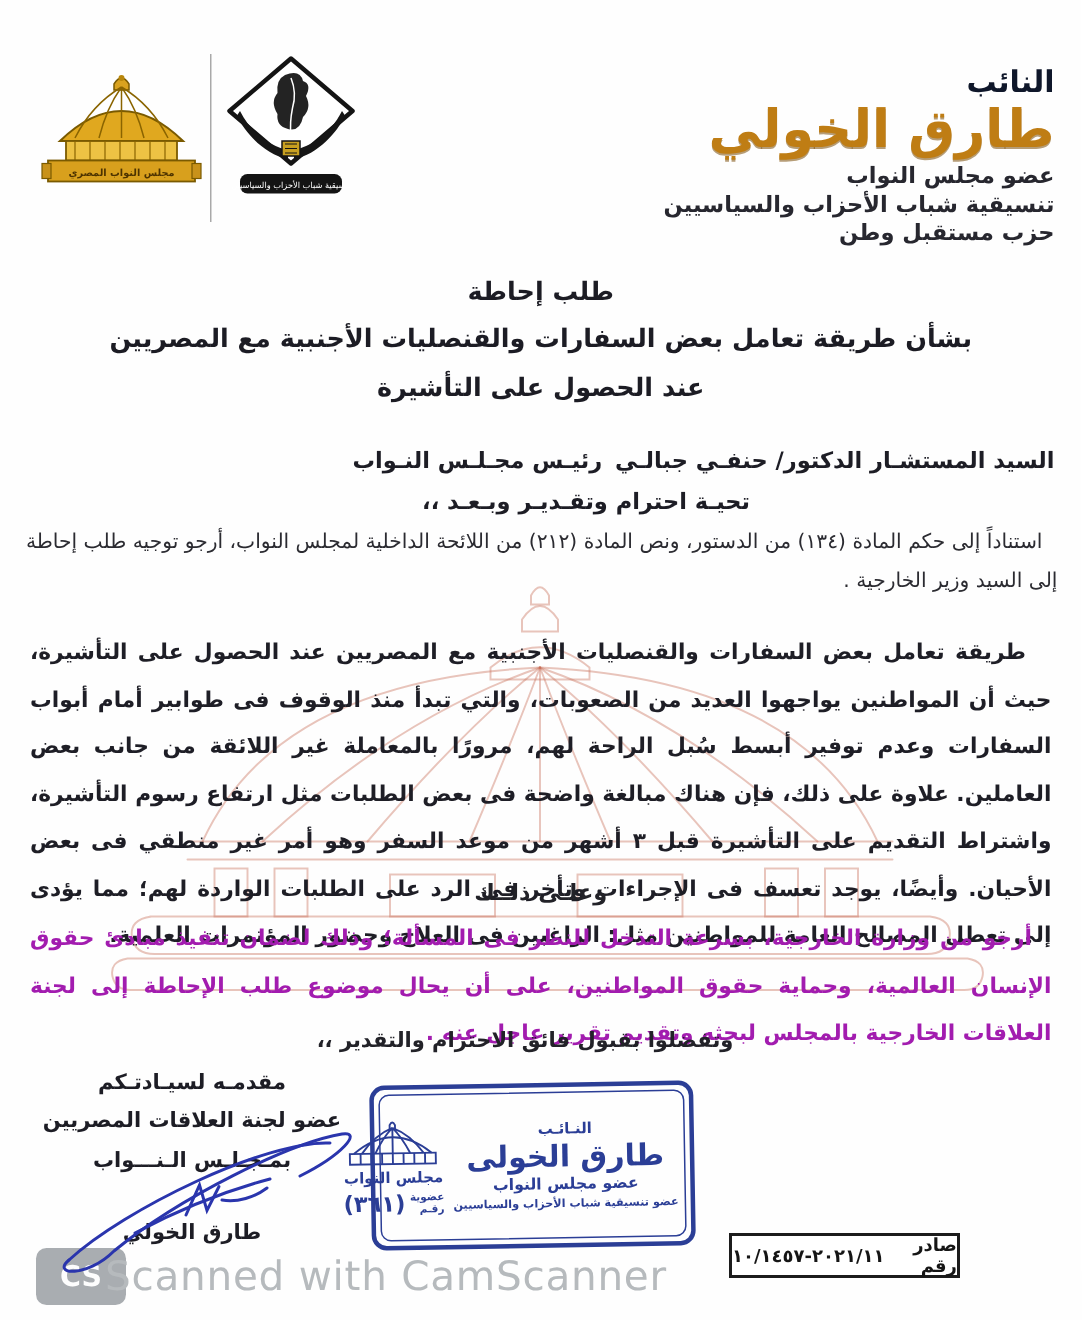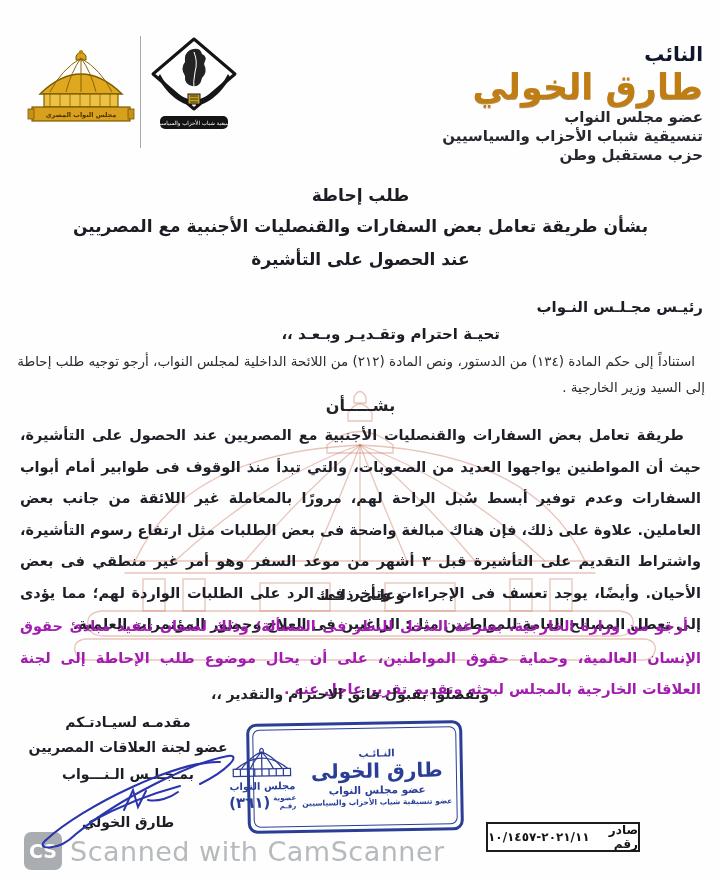--- a/index.html
+++ b/index.html
@@ -55,21 +55,21 @@
   .stamp-council{font-size:10px;font-weight:700;margin-top:1px;}
   .stamp-mem{display:flex;align-items:center;gap:3px;margin-top:2px;}
   .stamp-mem-words{display:flex;flex-direction:column;font-size:7px;font-weight:700;line-height:1.2;}
   .stamp-mem-num{font-size:15px;font-weight:700;}
   
   .issued{left:486px;top:822px;width:154px;height:30px;border:2px solid #1c1c1c;box-sizing:border-box;
           display:flex;align-items:center;justify-content:center;gap:5px;font-size:12px;font-weight:700;
           color:#151515;z-index:1;background:#fff;}
   .issued .num{direction:ltr;unicode-bidi:isolate;}
   
-  .cs-badge{left:24px;top:832px;width:38px;height:38px;background:#a9adb1;border-radius:7px;color:#fdfdfd;
+  .cs-badge{left:24px;top:832px;width:60px;height:38px;background:#a9adb1;border-radius:7px;color:#fdfdfd;
             display:flex;align-items:center;justify-content:center;font-weight:700;font-size:19px;
             direction:ltr;z-index:1;}
   .cs-text{left:70px;top:836px;font-size:27px;color:#b6babd;direction:ltr;font-weight:400;
            letter-spacing:.5px;z-index:1;}
   .watermark{left:55px;top:383px;width:610px;height:285px;z-index:0;}
 </style>
 </head>
 <body>
 
 <div class="page">
@@ -134,27 +134,27 @@
     <div class="mp-sub">حزب مستقبل وطن</div>
   </div>
 
   <div class="abs subject">
     <div class="t1">طلب إحاطة</div>
     <div class="t2">بشأن طريقة تعامل بعض السفارات والقنصليات الأجنبية مع المصريين</div>
     <div class="t3">عند الحصول على التأشيرة</div>
   </div>
 
   <div class="abs addressee">
+    <span>السيد المستشـار الدكتور/ حنفـي جبالـي</span>
     <span>رئيـس مجـلـس النـواب</span>
   </div>
   <div class="abs greeting">تحيـة احترام وتقـديـر وبـعـد ،،</div>
 
   <div class="abs intro">استناداً إلى حكم المادة (١٣٤) من الدستور، ونص المادة (٢١٢) من اللائحة الداخلية لمجلس النواب، أرجو توجيه طلب إحاطة إلى السيد وزير الخارجية .</div>
 
-  <div class="abs bashaan">بشـــــأن</div>
 
   <div class="abs bodytext">طريقة تعامل بعض السفارات والقنصليات الأجنبية مع المصريين عند الحصول على التأشيرة، حيث أن المواطنين يواجهوا العديد من الصعوبات، والتي تبدأ منذ الوقوف فى طوابير أمام أبواب السفارات وعدم توفير أبسط سُبل الراحة لهم، مرورًا بالمعاملة غير اللائقة من جانب بعض العاملين. علاوة على ذلك، فإن هناك مبالغة واضحة فى بعض الطلبات مثل ارتفاع رسوم التأشيرة، واشتراط التقديم على التأشيرة قبل ٣ أشهر من موعد السفر وهو أمر غير منطقي فى بعض الأحيان. وأيضًا، يوجد تعسف فى الإجراءات وتأخر فى الرد على الطلبات الواردة لهم؛ مما يؤدى إلى تعطل المصالح العامة للمواطنين مثل: الراغبين فى العلاج وحضور المؤتمرات العلمية.</div>
 
   <div class="abs therefore">وعلـى ذلــك</div>
 
   <div class="abs request">أرجو من وزارة الخارجية، بسرعة التدخل للنظر فى المسألة؛ وذلك لضمان تنفيذ مبادئ حقوق الإنسان العالمية، وحماية حقوق المواطنين، على أن يحال موضوع طلب الإحاطة إلى لجنة العلاقات الخارجية بالمجلس لبحثه وتقديم تقرير عاجل عنه .</div>
 
   <div class="abs closing">وتفضلوا بقبول فائق الاحترام والتقدير ،،</div>
 
   <div class="abs sigblock">

